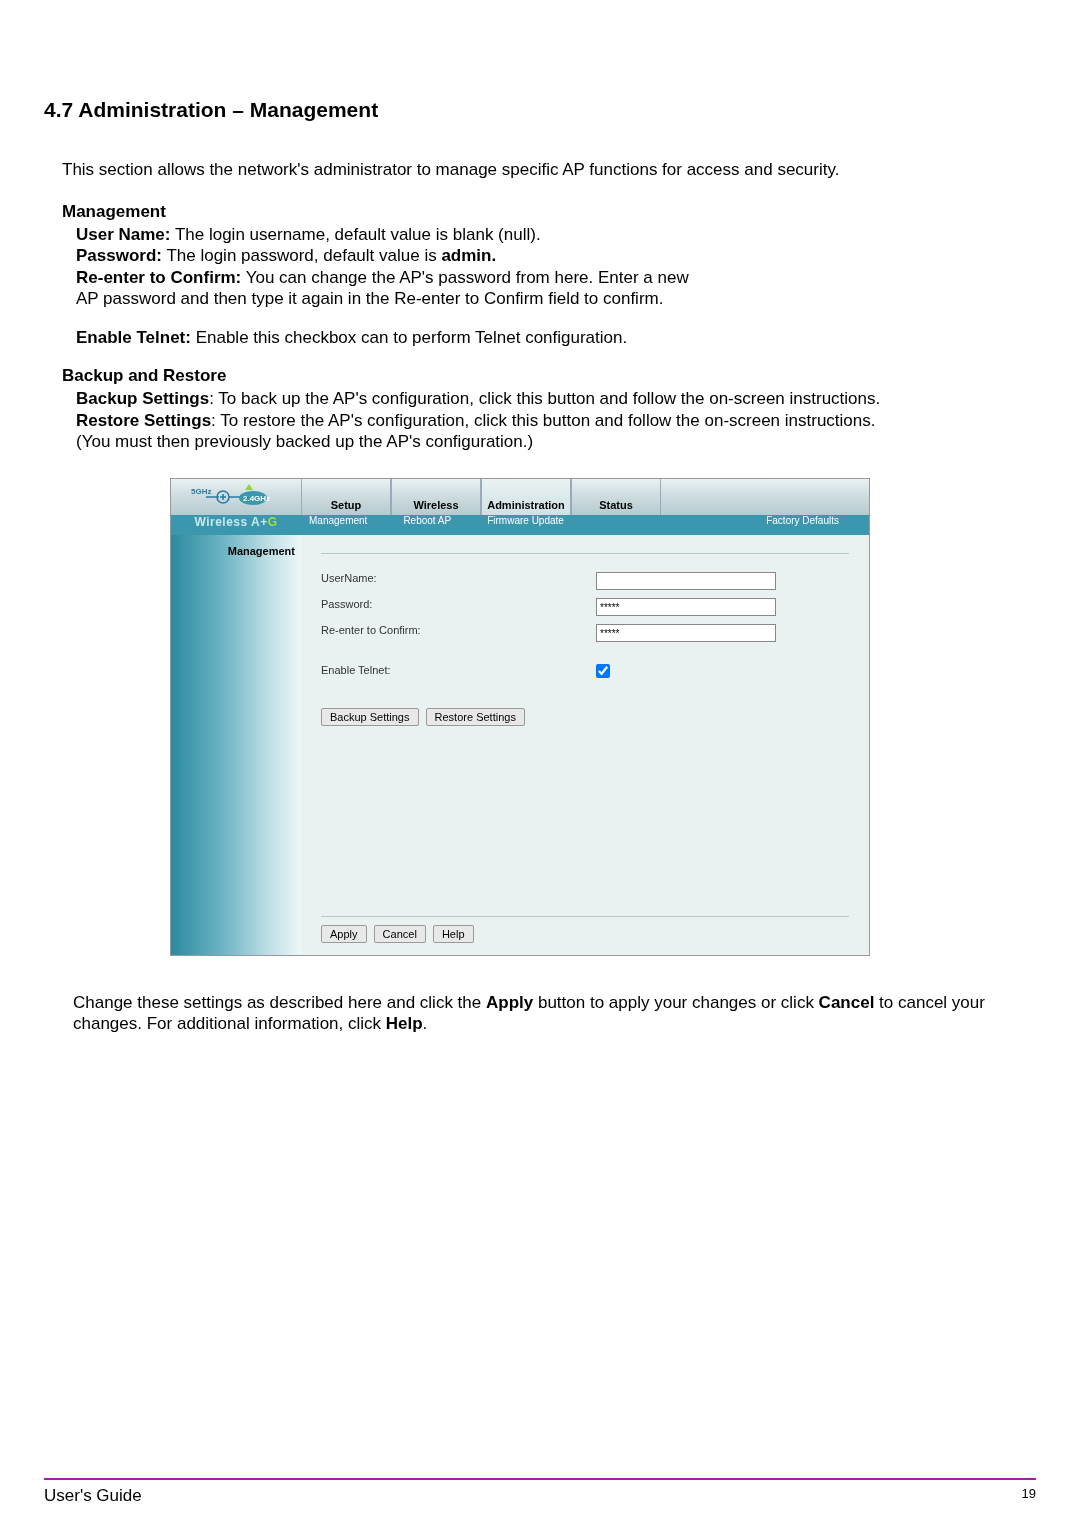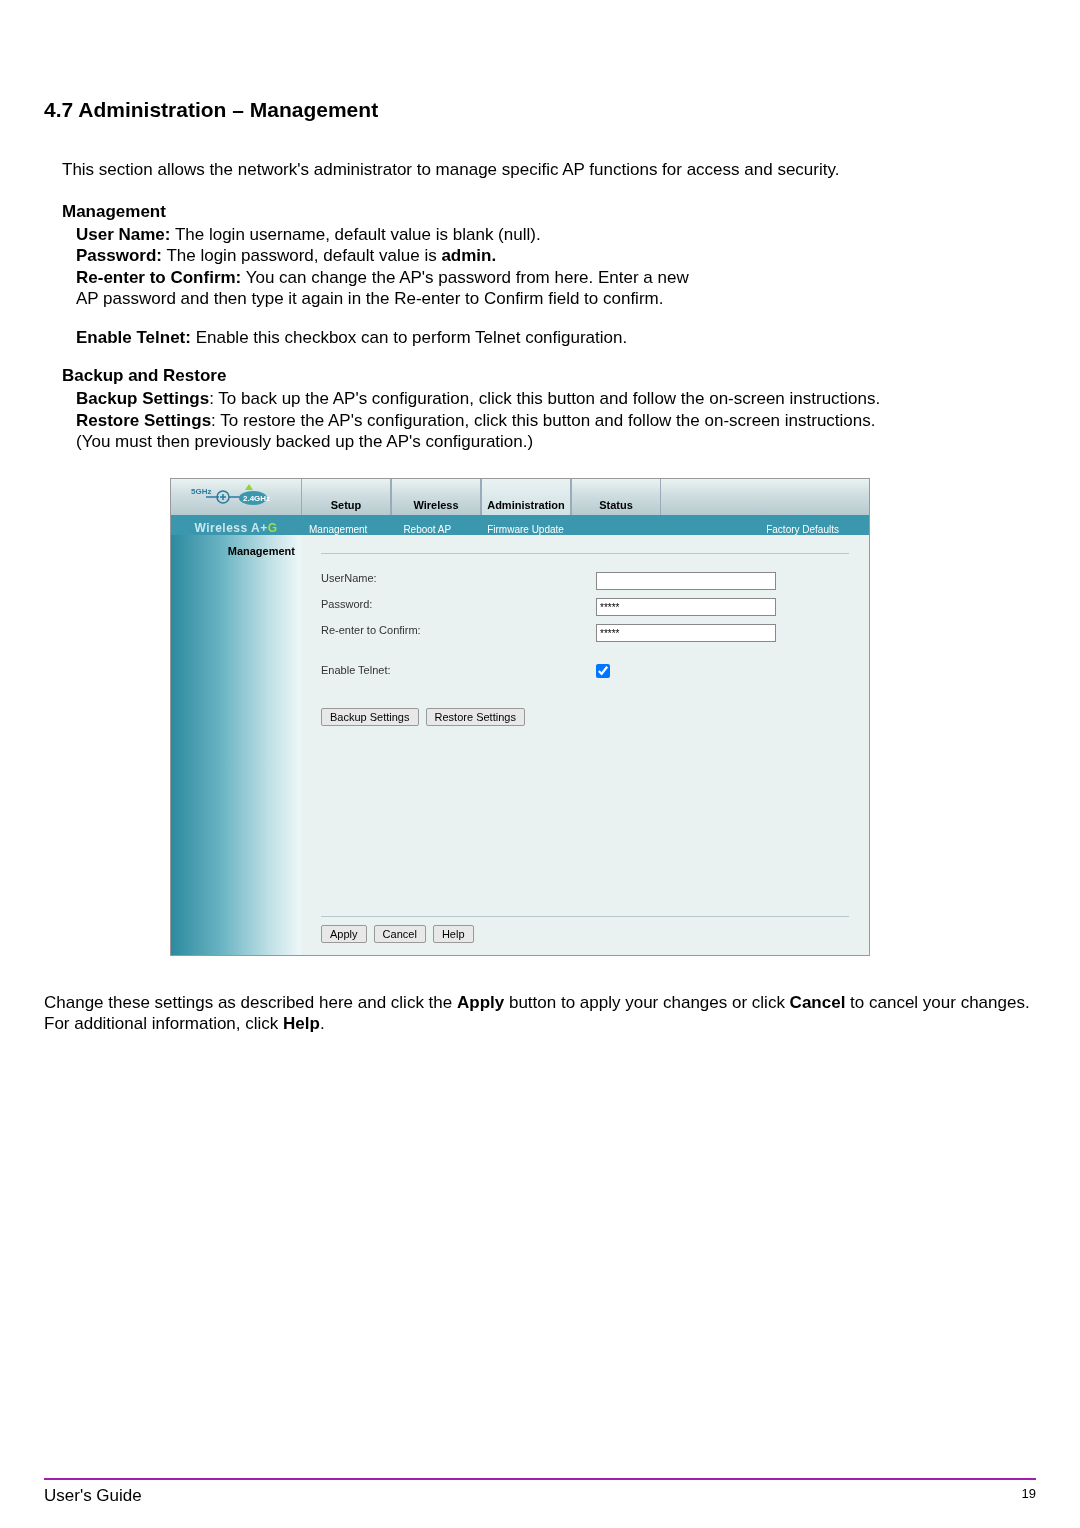--- a/index.html
+++ b/index.html
@@ -76,21 +76,21 @@
   .tab.active {
     background: linear-gradient(to bottom, #eaf2f2 0%, #cfe1e5 100%);
   }
   .tab-rest { flex: 1; }
   .ss-subheader {
     display: flex;
     height: 20px;
     background: #3a97ad;
     color: #fff;
     font-size: 10px;
-    align-items: flex-end;
+    align-items: flex-start;
   }
   .brand-cell {
     width: 130px;
     text-align: center;
     color: #c9e8ef;
     font-weight: bold;
     font-size: 12px;
     letter-spacing: 0.5px;
   }
   .brand-cell .last { color: #9fe03a; }
@@ -167,20 +167,21 @@
   }
   .ss-footer hr {
     border: none;
     border-top: 1px solid #b5c9cc;
     margin-bottom: 8px;
   }
   .outro {
     font-size: 17px;
     margin-top: 36px;
     line-height: 1.25;
+    margin-left: 29px;
   }
   .page-footer {
     position: absolute;
     bottom: 22px;
     left: 44px;
     right: 44px;
     border-top: 2px solid #a21caf;
     padding-top: 6px;
     display: flex;
     justify-content: space-between;

